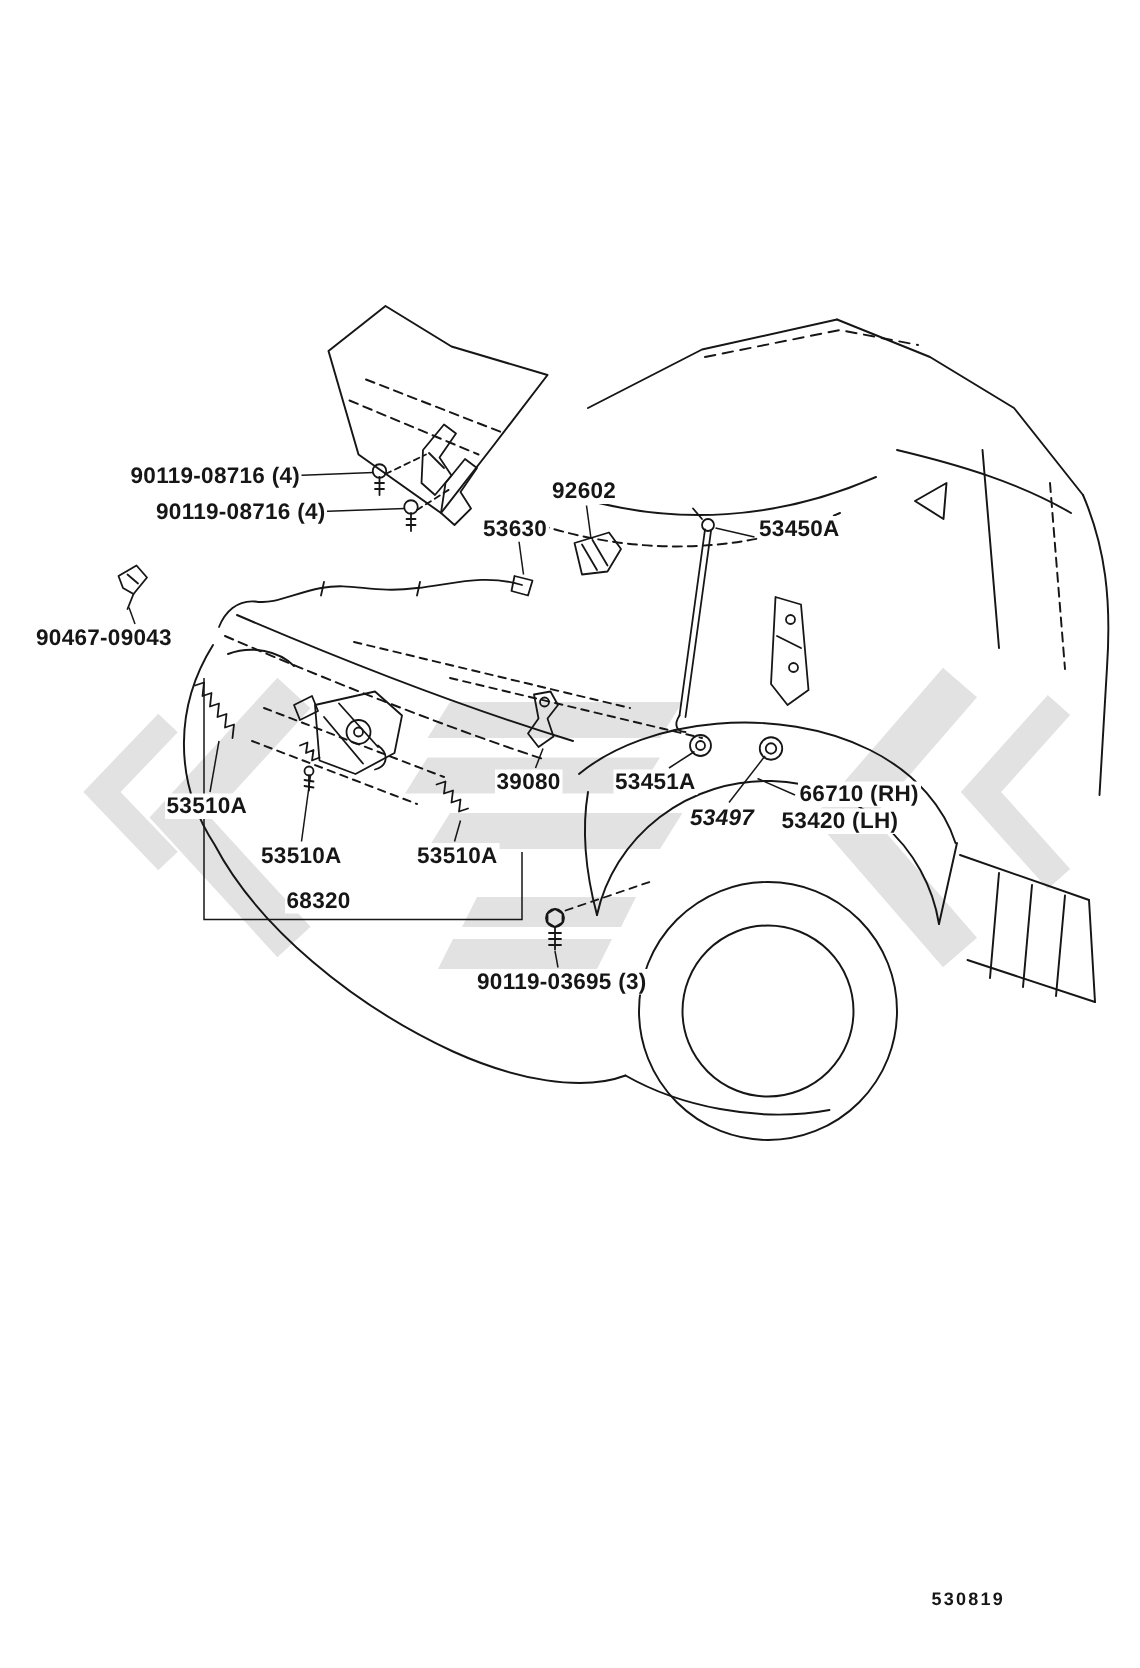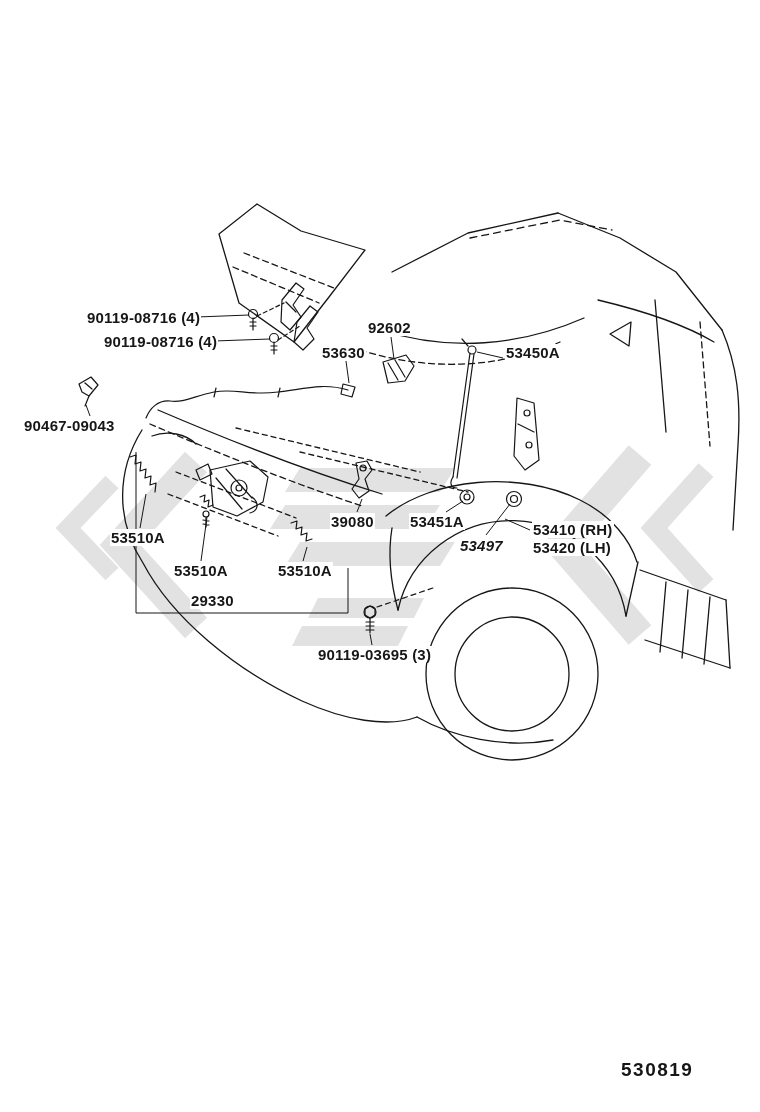--- a/index.html
+++ b/index.html
@@ -9,21 +9,21 @@
     font-family:"Liberation Sans", sans-serif;
   }
   .stage { position:absolute; inset:0; width:760px; height:1112px; background:#fff; overflow:hidden; }
   .diagram-svg { position:absolute; left:0; top:0; }
   .part-label {
     position:absolute; font-weight:bold; font-size:15px; color:#161616;
     white-space:nowrap; line-height:1.15; letter-spacing:0.2px;
     background:#ffffff; padding:0 1px;
   }
   .fig-number {
-    position:absolute; font-weight:bold; font-size:19px; color:#161616;
+    position:absolute; font-weight:bold; font-size:12px; color:#161616;
     letter-spacing:1.5px;
   }
 </style>
 </head>
 <body>
 
 <div class="stage">
 
   <svg class="diagram-svg" width="760" height="1112" viewBox="0 0 760 1112">
 
@@ -190,22 +190,22 @@
 
   <div class="part-label" style="left:86px;  top:309px;">90119-08716 (4)</div>
   <div class="part-label" style="left:103px; top:333px;">90119-08716 (4)</div>
   <div class="part-label" style="left:367px; top:319px;">92602</div>
   <div class="part-label" style="left:321px; top:344px;">53630</div>
   <div class="part-label" style="left:505px; top:344px;">53450A</div>
   <div class="part-label" style="left:23px;  top:417px;">90467-09043</div>
   <div class="part-label" style="left:330px; top:513px;">39080</div>
   <div class="part-label" style="left:409px; top:513px;">53451A</div>
   <div class="part-label" style="left:459px; top:537px;font-style:italic;">53497</div>
-  <div class="part-label" style="left:532px; top:521px;">53410 (RH)</div>
-  <div class="part-label" style="left:532px; top:539px;">53420 (LH)</div>
+  <div class="part-label" style="left:532px; top:521px;">66710 (RH)</div>
+  <div class="part-label" style="left:520px; top:539px;">53420 (LH)</div>
   <div class="part-label" style="left:110px; top:529px;">53510A</div>
   <div class="part-label" style="left:173px; top:562px;">53510A</div>
   <div class="part-label" style="left:277px; top:562px;">53510A</div>
-  <div class="part-label" style="left:190px; top:592px;">29330</div>
+  <div class="part-label" style="left:190px; top:592px;">68320</div>
   <div class="part-label" style="left:317px; top:646px;">90119-03695 (3)</div>
 
   <div class="fig-number" style="left:621px; top:1059px;">530819</div>
 </div>
 
 </body></html>

